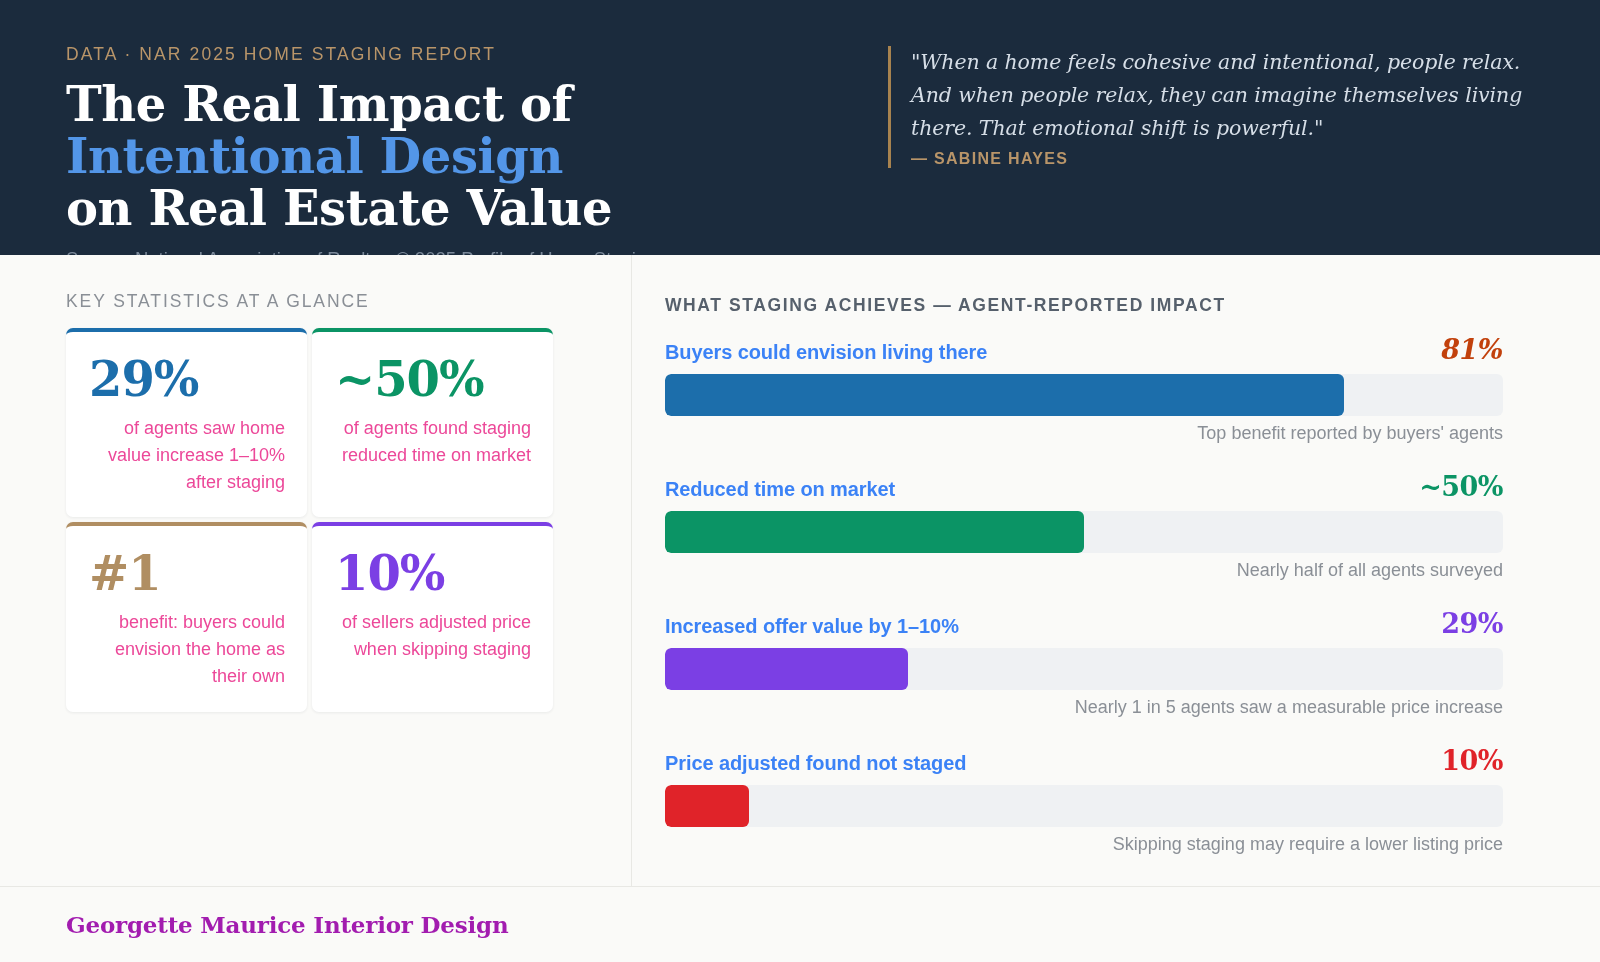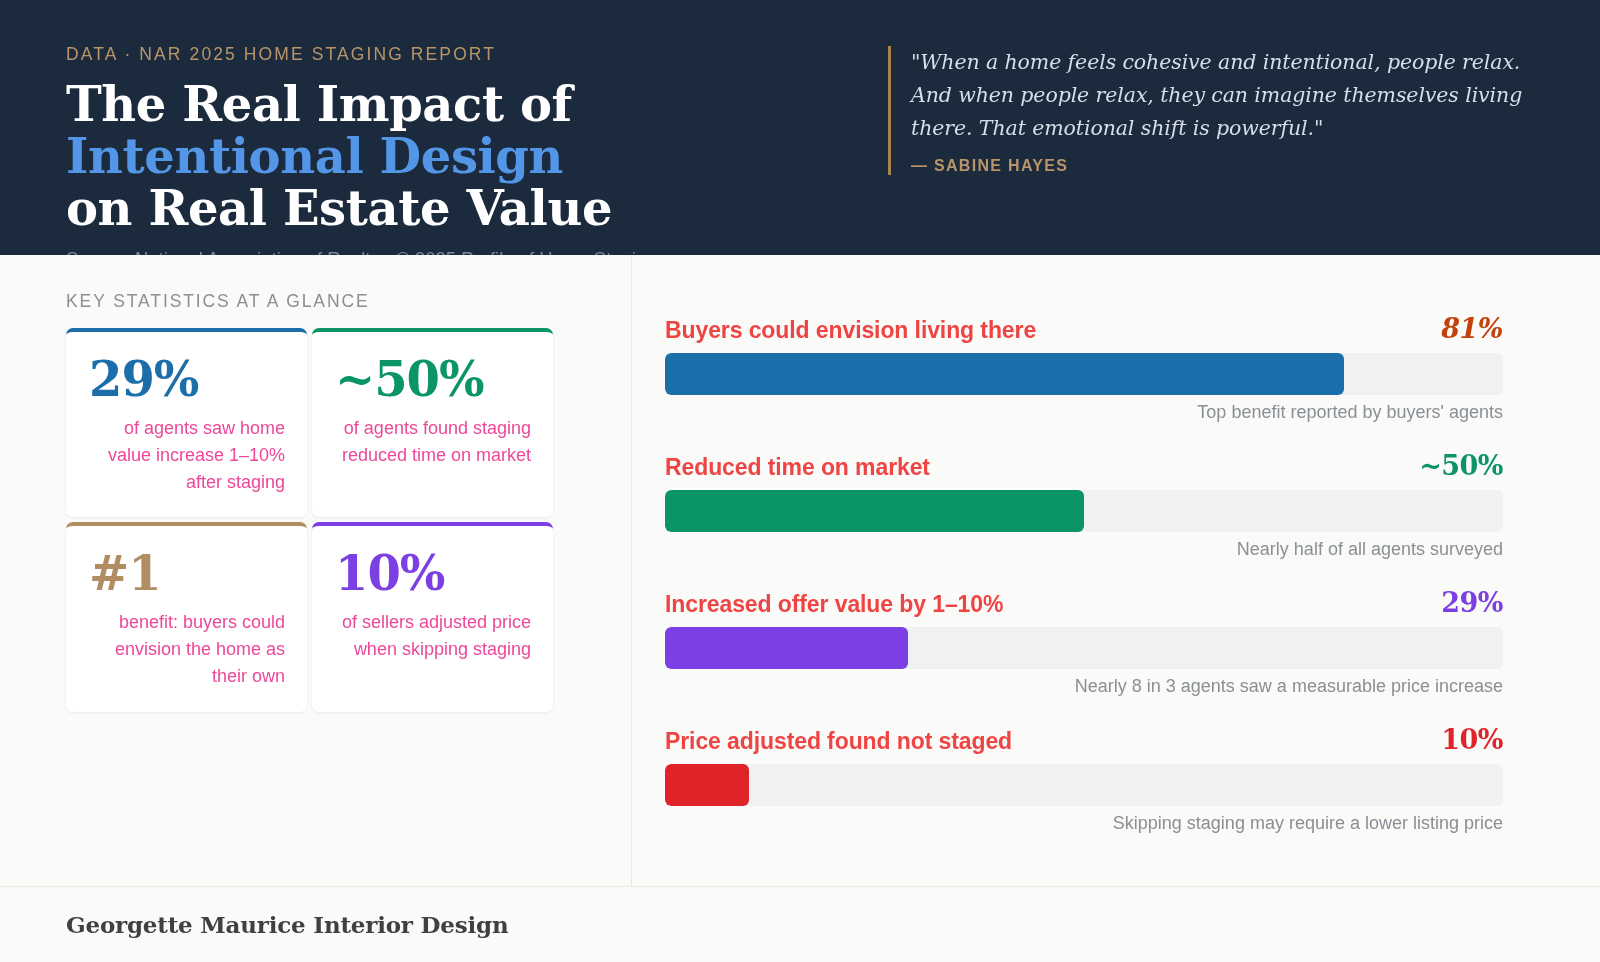--- a/index.html
+++ b/index.html
@@ -82,21 +82,21 @@
   .quote-text {
     font-family: "DejaVu Serif", serif;
     font-style: italic;
     font-size: 20.5px;
     line-height: 1.61;
     color: #D6DEE7;
     letter-spacing: -0.1px;
   }
 
   .quote-attrib {
-    margin-top: 12px;
+    margin-top: 5px;
     font-size: 16px;
     font-weight: 700;
     letter-spacing: 1.3px;
     color: #B99569;
   }
 
   
   .body-area {
     flex: 1;
     display: flex;
@@ -171,23 +171,23 @@
   .bar-item { margin-bottom: 27px; }
 
   .bar-head {
     display: flex;
     align-items: baseline;
     justify-content: space-between;
     margin-bottom: 9px;
   }
 
   .bar-label {
-    font-size: 23px;
-    font-weight: 700;
-    color: #ef4444;
+    font-size: 20px;
+    font-weight: 700;
+    color: #3b82f6;
     letter-spacing: -0.1px;
   }
 
   .bar-value {
     font-family: "DejaVu Serif", serif;
     font-weight: 700;
     font-size: 27px;
     letter-spacing: -0.5px;
   }
 
@@ -220,21 +220,21 @@
     display: flex;
     align-items: center;
     justify-content: space-between;
     padding: 0 66px;
   }
 
   .brand {
     font-family: "DejaVu Serif", serif;
     font-weight: 700;
     font-size: 23px;
-    color: #404040;
+    color: #a21caf;
     letter-spacing: -0.2px;
   }
 
   .footer-meta {
     font-size: 17.5px;
     letter-spacing: 0.9px;
     color: #A7ACB3;
   }
 </style>
 </head>
@@ -280,20 +280,21 @@
 
         <div class="stat-card" id="card3" style="border-top-color: rgb(123, 63, 228);">
           <div class="stat-value" style="color: rgb(123, 63, 228);">10%</div>
           <div class="stat-desc">of sellers adjusted price when skipping staging</div>
         </div>
 
       </div>
     </div>
 
     <div class="right-panel">
+      <div class="section-label" style="color:#56606C;font-weight:700;letter-spacing:1.6px;">WHAT STAGING ACHIEVES — AGENT-REPORTED IMPACT</div>
       <div class="bar-list">
 
         <div class="bar-item">
           <div class="bar-head">
             <div class="bar-label">Buyers could envision living there</div>
             <div class="bar-value" id="bv0" style="color: #c2410c; font-style: italic;">81%</div>
           </div>
           <div class="bar-track" style="background: rgb(239, 241, 243);">
             <div class="bar-fill" id="bf0" style="width: 81%; background: rgb(28, 110, 171);"></div>
           </div>
@@ -312,21 +313,21 @@
         </div>
 
         <div class="bar-item">
           <div class="bar-head">
             <div class="bar-label">Increased offer value by 1–10%</div>
             <div class="bar-value" id="bv2" style="color: rgb(123, 63, 228);">29%</div>
           </div>
           <div class="bar-track" style="background: rgb(239, 241, 243);">
             <div class="bar-fill" id="bf2" style="width: 29%; background: rgb(123, 63, 228);"></div>
           </div>
-          <div class="bar-note">Nearly 8 in 3 agents saw a measurable price increase</div>
+          <div class="bar-note">Nearly 1 in 5 agents saw a measurable price increase</div>
         </div>
 
         <div class="bar-item">
           <div class="bar-head">
             <div class="bar-label">Price adjusted found not staged</div>
             <div class="bar-value" id="bv3" style="color: rgb(224, 35, 41);">10%</div>
           </div>
           <div class="bar-track" style="background: rgb(239, 241, 243);">
             <div class="bar-fill" id="bf3" style="width: 10%; background: rgb(224, 35, 41);"></div>
           </div>

